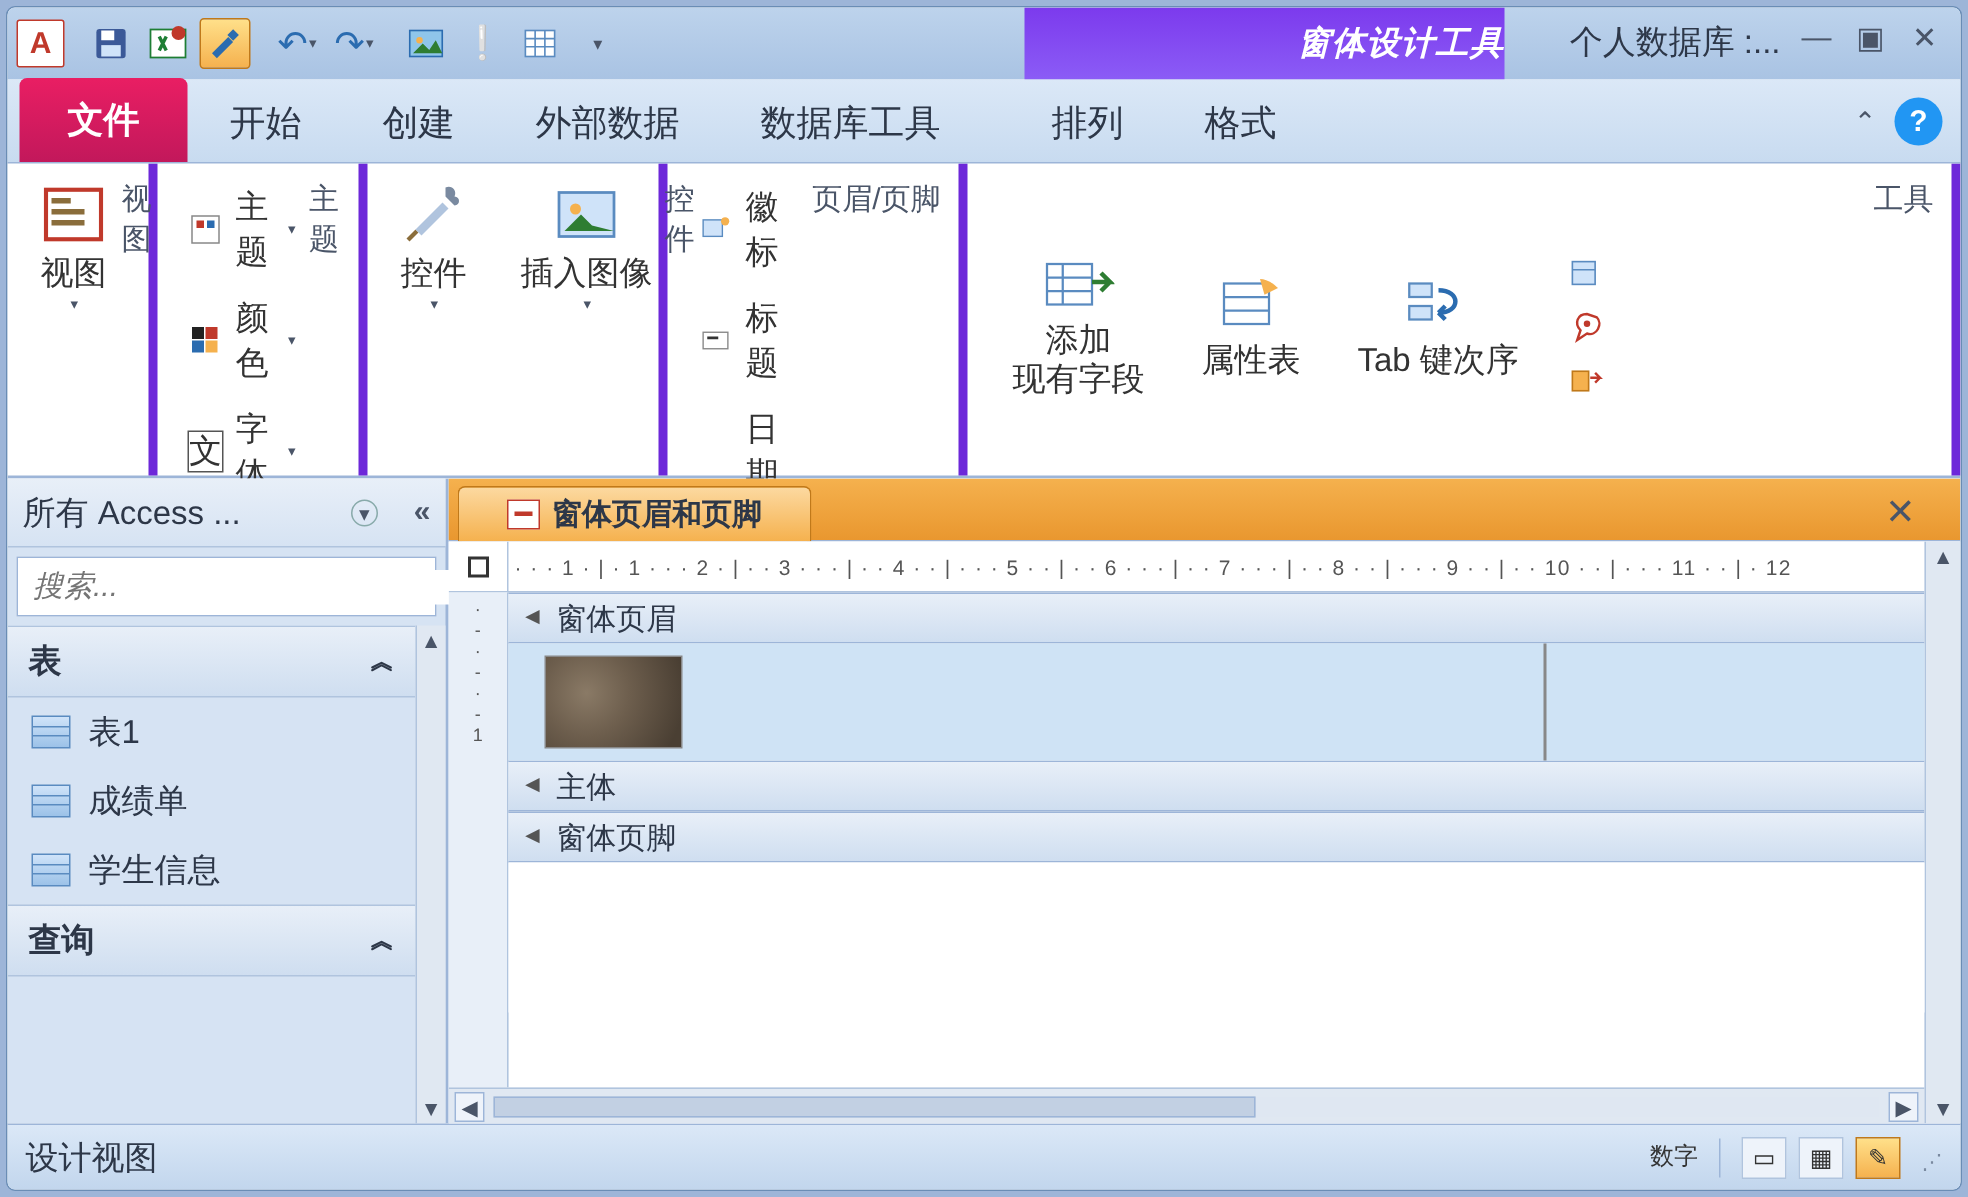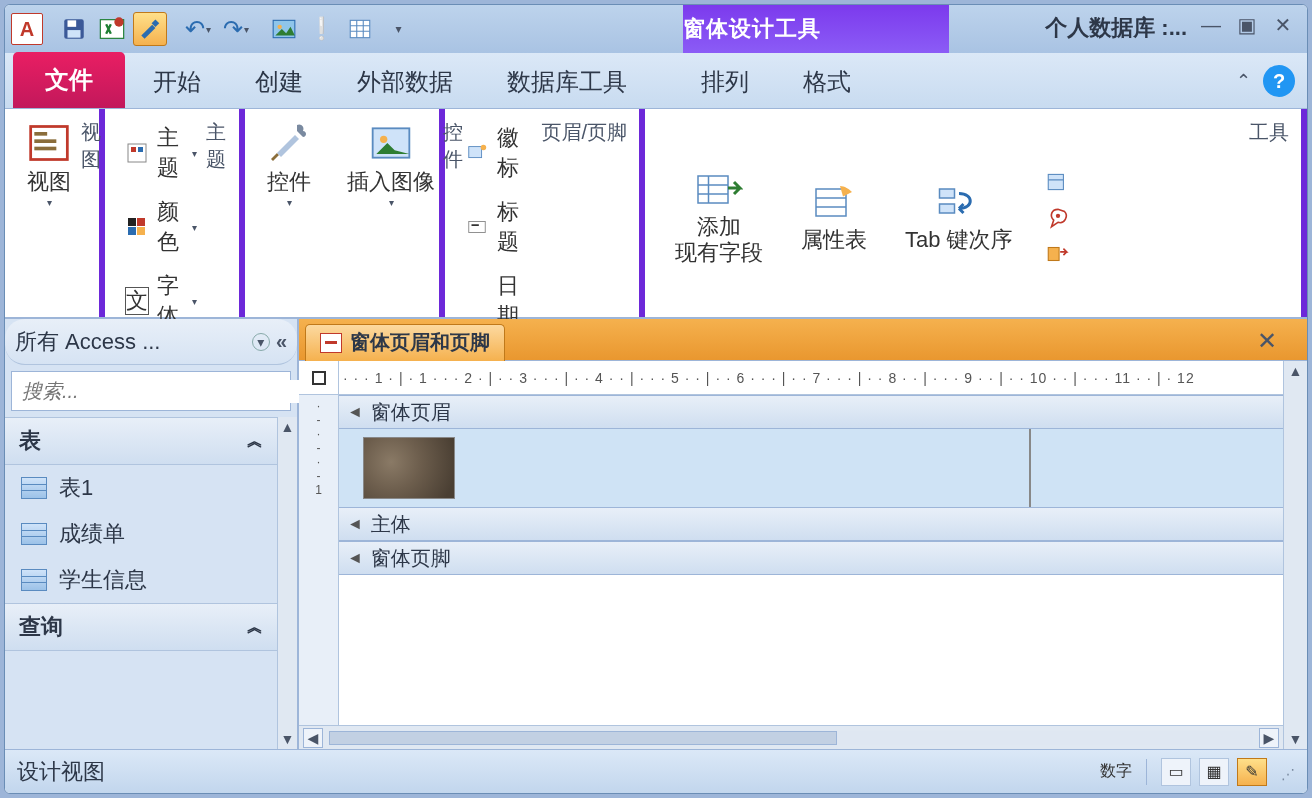--- a/index.html
+++ b/index.html
@@ -6,23 +6,23 @@
 body { width: 1312px; height: 798px; background: #9db5d8; overflow: hidden; font-size: 18px; color: #333; }
 
 .app-window { width: 1304px; height: 790px; margin: 4px auto; background: #fff; border: 1px solid #6a8db5; border-radius: 6px; overflow: hidden; display: flex; flex-direction: column; }
 
 
 .title-bar { height: 48px; background: linear-gradient(#bdd3ec, #a9c3e3); display: flex; align-items: center; gap: 4px; padding: 0 6px; position: relative; }
 .app-logo { width: 32px; height: 32px; background:#fff; border:1px solid #c0392b; display:flex; align-items:center; justify-content:center; color:#c0392b; font-weight:bold; font-size:20px; border-radius:2px;}
 .qat-btn { width: 34px; height: 34px; display:flex; align-items:center; justify-content:center; border-radius:3px; cursor:pointer; }
 .qat-sep { width: 6px; }
 .caret-down { font-size: 10px; color:#4a5568; margin-left:1px;}
-.context-tab-area { position:absolute; left: 678px; top:0; height: 48px; width: 266px; background: linear-gradient(#7c3aed,#8b5cf6); display:flex; align-items:center; justify-content:flex-start;}
+.context-tab-area { position:absolute; left: 678px; top:0; height: 48px; width: 320px; background: linear-gradient(#7c3aed,#8b5cf6); display:flex; align-items:center; justify-content:flex-end;font-style:italic;}
 .context-tab-title { color:#fff; font-size: 22px; font-weight: bold; letter-spacing:1px;}
-.window-title-right { position:absolute; right: 120px; top: 8px; font-size:22px; color:#2d3748; font-weight:bold;}
+.window-title-right { position:absolute; right: 120px; top: 8px; font-size:22px; color:#2d3748; font-weight:normal;}
 .window-controls { position:absolute; right: 10px; top: 6px; display:flex; gap:8px;}
 .wc-btn { width:28px; height:28px; display:flex; align-items:center; justify-content:center; font-size:20px; color:#4a5568; cursor:pointer;}
 
 
 .ribbon-tabs { height: 56px; background: linear-gradient(#dbe8f7, #c8dbf0); display: flex; align-items: flex-end; padding-left: 8px; position:relative; border-bottom:1px solid #9db5d8;}
 .ribbon-tab { padding: 10px 26px; font-size: 24px; color:#2d3748; cursor:pointer; border-top-left-radius:5px; border-top-right-radius:5px; margin-right: 2px;}
 .ribbon-tab.file { background: linear-gradient(#e91e63,#c2185b); color:#fff; font-weight:bold; padding: 12px 32px; text-align: center; }
 .ribbon-tab.active { background: #fff; border:1px solid #b0c4de; border-bottom:none;}
 .ribbon-help { position:absolute; right:12px; top:12px; display:flex; align-items:center; gap:12px;}
 .help-circle { width:32px; height:32px; border-radius:50%; background:#2196f3; color:#fff; display:flex; align-items:center; justify-content:center; font-weight:bold; font-size:20px;}
@@ -37,41 +37,41 @@
 .big-btn-label { font-size:22px; color:#333; text-align:center; line-height:1.2; white-space:nowrap;}
 .stack-col { display:flex; flex-direction:column; gap:6px; padding-top:4px;}
 .small-btn { display:flex; align-items:center; gap:8px; padding: 4px 8px; cursor:pointer; border-radius:3px; font-size:22px;}
 .small-btn .icon { width:28px; height:28px; display:flex; align-items:center; justify-content:center; font-size:22px;}
 
 
 .content { flex:1; display:flex; background: #e8eff8; overflow:hidden;}
 
 
 .nav-pane { width: 294px; background:#d6e3f3; border-right:2px solid #9db5d8; display:flex; flex-direction:column;}
-.nav-header { height: 46px; display:flex; align-items:center; padding: 0 10px; gap:0; background:linear-gradient(#e8eff8,#d6e3f3); border-bottom:1px solid #b0c4de;border-radius:20px;}
+.nav-header { height: 46px; display:flex; align-items:center; padding: 0 10px; gap:18px; background:linear-gradient(#e8eff8,#d6e3f3); border-bottom:1px solid #b0c4de;}
 .nav-header-text { flex:1; font-size:22px; color:#2d3748; white-space:nowrap; overflow:hidden;}
 .nav-dd { font-size:14px; color:#4a5568; border:1px solid #8aa; border-radius:50%; width:18px; height:18px; display:flex; align-items:center; justify-content:center;}
 .nav-collapse { font-size:20px; font-weight:bold; color:#4a5568; margin-left:6px; cursor:pointer;}
 .nav-search { display:flex; align-items:center; margin:6px; background:#fff; border:1px solid #9db5d8; height:40px;}
 .nav-search input { flex:1; border:none; outline:none; padding: 0 10px; font-size:20px; font-style:italic; color:#555;}
 .nav-search .mag { width:36px; display:flex; align-items:center; justify-content:center; color:#2b6cb0; font-size:20px;}
 .nav-body { flex:1; display:flex;}
 .nav-scroll { flex:1; overflow:hidden;}
 .nav-group-header { background:linear-gradient(#e8eff8,#cfdef0); padding: 8px 14px; font-size:22px; font-weight:bold; color:#2d3748; display:flex; align-items:center; justify-content:space-between; border-top:1px solid #b0c4de; border-bottom:1px solid #b0c4de;}
 .nav-item { display:flex; align-items:center; gap:12px; padding: 8px 16px; font-size:22px; color:#2d3748; cursor:pointer;}
 .table-icon { width:26px; height:22px; background: linear-gradient(#cfe3f9,#9cc2e8); border:1px solid #5a8bc0; position:relative;}
 .table-icon::before { content:""; position:absolute; top:6px; left:0; right:0; height:1px; background:#5a8bc0;}
 .table-icon::after { content:""; position:absolute; top:12px; left:0; right:0; height:1px; background:#5a8bc0;}
 .nav-sb { width:20px; background:#e0e8f2; border-left:1px solid #b0c4de; display:flex; flex-direction:column; align-items:center; justify-content:space-between; padding:2px 0;}
 .sb-arrow { font-size:14px; color:#4a5568;}
 
 
 .design-area { flex:1; display:flex; flex-direction:column; overflow:hidden;}
 .doc-tab-bar { height:42px; background:linear-gradient(#f5b14e,#e9972f); display:flex; align-items:center; border-bottom:1px solid #9db5d8; position:relative;}
-.doc-tab { background:linear-gradient(#fcd9a0,#f5b14e); border:1px solid #c0791a; border-bottom:none; border-top-left-radius:5px; border-top-right-radius:5px; display:flex; align-items:center; gap:8px; padding: 6px 14px; margin-left:6px; height:37px; margin-top:5px; font-size:20px; font-weight:bold; color:#2d3748;}
+.doc-tab { background:linear-gradient(#fcd9a0,#f5b14e); border:1px solid #c0791a; border-bottom:none; border-top-left-radius:5px; border-top-right-radius:5px; display:flex; align-items:center; gap:8px; padding: 6px 32px; margin-left:6px; height:37px; margin-top:5px; font-size:20px; font-weight:bold; color:#2d3748;}
 .form-tab-icon { width:22px; height:20px; background:#fff; border:1px solid #c0392b; display:flex; align-items:center; justify-content:center;}
 .form-tab-icon::before { content:""; width:12px; height:3px; background:#c0392b;}
 .doc-close { position:absolute; right:30px; top:8px; font-size:24px; color:#4a5568; cursor:pointer;}
 .designer-wrap { flex:1; background:#fff; position:relative; display:flex; overflow:hidden;}
 .v-ruler { width:40px; background:#e8eff8; border-right:1px solid #b0c4de;}
 .h-ruler-row { height:34px; display:flex; align-items:center; background:#fff; border-bottom:1px solid #b0c4de;}
 .ruler-origin { width:40px; height:34px; border-right:1px solid #b0c4de; display:flex; align-items:center; justify-content:center;}
 .ruler-origin .sq { width:14px; height:14px; border:2px solid #333;}
 .h-ruler { flex:1; font-size:14px; color:#555; padding-left:4px; letter-spacing:1px; font-family:Arial; white-space:nowrap; overflow:hidden;}
 .section-bar { height:34px; background: linear-gradient(#e8eff8,#cfdef0); border-top:1px solid #9db5d8; border-bottom:1px solid #9db5d8; display:flex; align-items:center; padding-left:8px; font-size:20px; color:#2d3748;}

